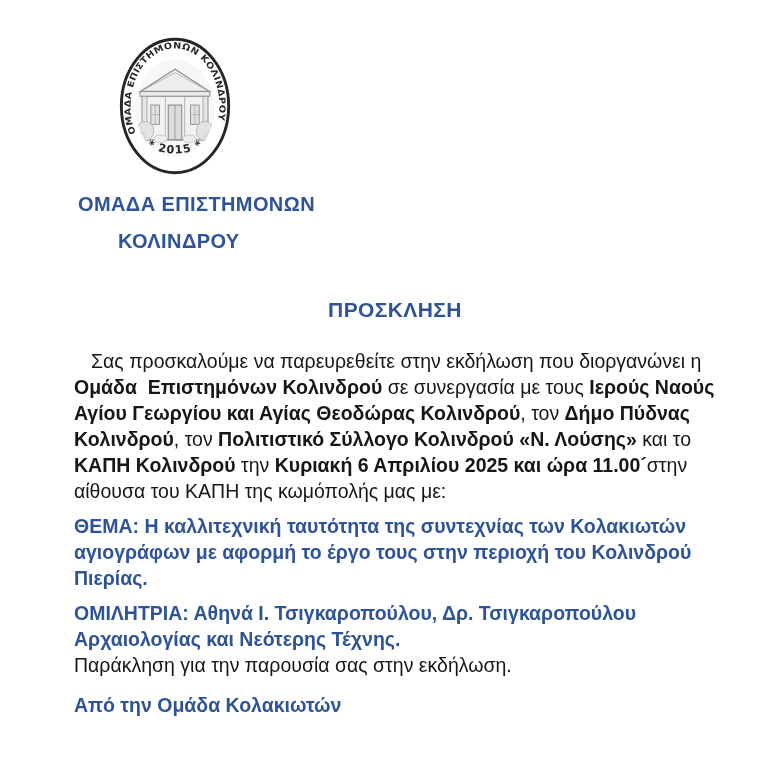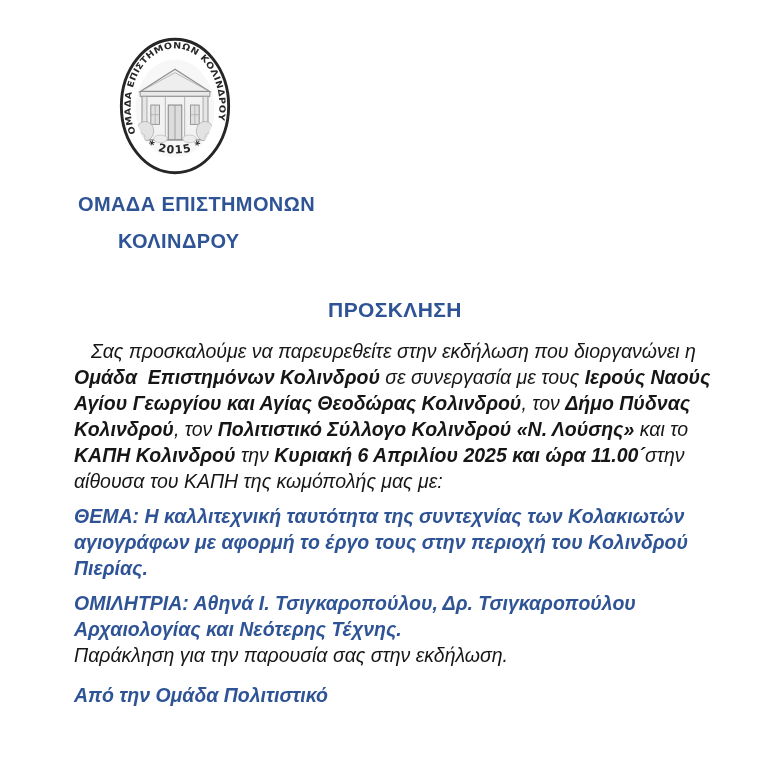--- a/index.html
+++ b/index.html
@@ -29,34 +29,33 @@
     font-size: 20px;
     font-weight: bold;
     color: var(--accent, #2F5496);
     line-height: 26px;
     letter-spacing: 0.4px;
   }
   .org-line1 { margin-top: 12px; margin-left: 4px; }
   .org-line2 { margin-top: 11px; margin-left: 44px; }
   .page-title {
     margin-top: 42px;
-    margin-bottom: 15px;
+    margin-bottom: 25px;
     text-align: center;
     font-size: 21px;
     line-height: 27px;
     font-weight: bold;
     letter-spacing: 0.4px;
     color: var(--accent, #2F5496);
   }
   .doc p {
     margin: 0 0 9px 0;
     font-size: 19.5px;
     line-height: 26px;
     color: var(--body, #161616);
-    font-style: italic;
   }
   .doc p[data-name="invitation-paragraph"] { text-indent: 17px; margin-bottom: 9px; }
   .doc p[data-name="theme-paragraph"]      { }
   .doc p[data-name="speaker-paragraph"]    { margin-bottom: 0; }
   .doc p[data-name="request-paragraph"]    { margin-bottom: 14px; }
   .doc p[data-name="signature-paragraph"]  { margin-bottom: 0; }
   .doc span.b    { font-weight: bold; }
   .doc span.blue { color: var(--accent, #2F5496); }
   .seal-text {
     font-family: "DejaVu Sans", sans-serif;
@@ -118,16 +117,16 @@
   <div class="org-line org-line1" data-name="org-name-line1">ΟΜΑΔΑ ΕΠΙΣΤΗΜΟΝΩΝ</div>
   <div class="org-line org-line2" data-name="org-name-line2">ΚΟΛΙΝΔΡΟΥ</div>
 
   <div class="page-title" data-name="page-title">ΠΡΟΣΚΛΗΣΗ</div>
 
   <div class="doc" id="paragraphs" data-name="document-body">
       <p data-name="invitation-paragraph"><span data-name="text-run">Σας προσκαλούμε να παρευρεθείτε στην εκδήλωση που διοργανώνει η </span><span class="b" data-name="text-run">Ομάδα&nbsp; Επιστημόνων Κολινδρού</span><span data-name="text-run"> σε συνεργασία με τους </span><span class="b" data-name="text-run">Ιερούς Ναούς Αγίου Γεωργίου και Αγίας Θεοδώρας Κολινδρού</span><span data-name="text-run">, τον </span><span class="b" data-name="text-run">Δήμο Πύδνας Κολινδρού</span><span data-name="text-run">, τον </span><span class="b" data-name="text-run">Πολιτιστικό Σύλλογο Κολινδρού «Ν. Λούσης»</span><span data-name="text-run"> και το </span><span class="b" data-name="text-run">ΚΑΠΗ Κολινδρού</span><span data-name="text-run"> την </span><span class="b" data-name="text-run">Κυριακή 6 Απριλίου 2025 και ώρα 11.00´</span><span data-name="text-run">στην αίθουσα του ΚΑΠΗ της κωμόπολής μας με:</span></p>
       <p data-name="theme-paragraph"><span class="b blue" data-name="text-run">ΘΕΜΑ: Η καλλιτεχνική ταυτότητα της συντεχνίας των Κολακιωτών αγιογράφων με αφορμή το έργο τους στην περιοχή του Κολινδρού Πιερίας.</span></p>
       <p data-name="speaker-paragraph"><span class="b blue" data-name="text-run">ΟΜΙΛΗΤΡΙΑ: Αθηνά Ι. Τσιγκαροπούλου, Δρ. Τσιγκαροπούλου Αρχαιολογίας και Νεότερης Τέχνης.</span></p>
       <p data-name="request-paragraph"><span data-name="text-run">Παράκληση για την παρουσία σας στην εκδήλωση.</span></p>
-      <p data-name="signature-paragraph"><span class="b blue" data-name="text-run">Από την Ομάδα Πολιτιστικό</span></p>
+      <p data-name="signature-paragraph"><span class="b blue" data-name="text-run">Από την Ομάδα Κολακιωτών</span></p>
     </div>
 
 </div>
 
 </body></html>

